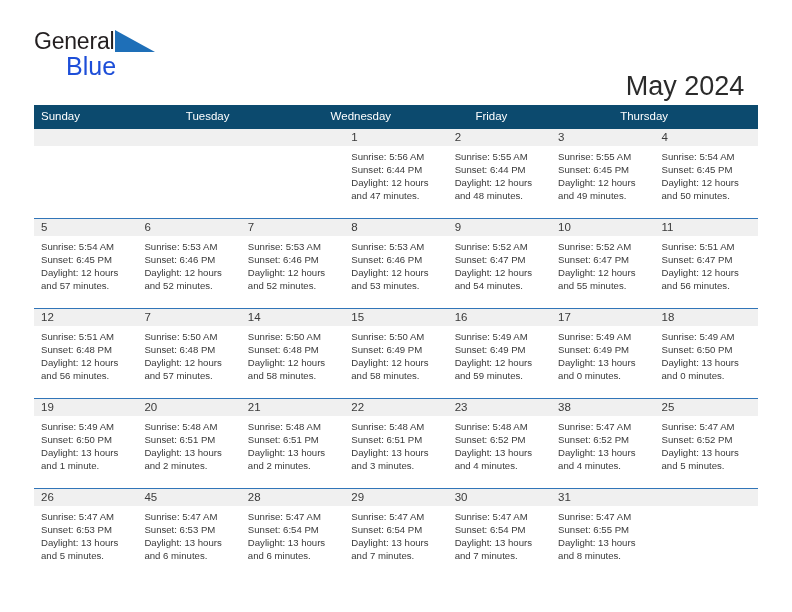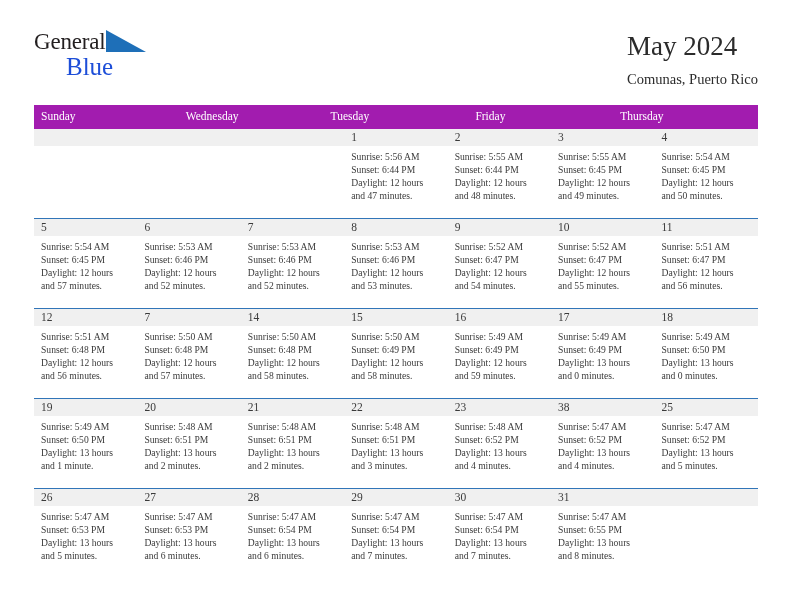--- a/index.html
+++ b/index.html
@@ -12,21 +12,20 @@
     height: 612px;
     font-family: "Liberation Sans", sans-serif;
     color: #222222;
     overflow: hidden;
   }
   .page {
     position: relative;
     width: 792px;
     height: 520px;
     box-sizing: border-box;
-    font-family: Liberation Serif, serif;
   }
 
   
   .top {
     display: flex;
     justify-content: space-between;
     align-items: flex-start;
     padding: 30px 34px 0 34px;
     box-sizing: border-box;
     height: 100px;
@@ -57,22 +56,23 @@
   .brand-blue {
     font-size: 25px;
     color: #1d4ed8;
     line-height: 1;
     margin-top: 1px;
     margin-left: 32px;
     display: block;
   }
 
   .titles {
-    text-align: left;
+    text-align: center;
     padding-top: 2px;
+    margin-top: 40px;
   }
   .cal-title {
     font-size: 27px;
     color: #2b2b2b;
     line-height: 1.1;
     font-weight: normal;
     margin: 0;
   }
   .cal-subtitle {
     font-size: 14.5px;
@@ -83,21 +83,21 @@
 
   
   .calendar {
     position: absolute;
     left: 34px;
     top: 105px;
     width: 724px;
   }
   .dow-head {
     display: flex;
-    background: #a21caf;
+    background: #0c4a6e;
   }
   .dow {
     flex: 1 1 0;
     color: #ffffff;
     font-size: 11.5px;
     padding: 5px 0 5px 7px;
     box-sizing: border-box;
     line-height: 1.2;
   }
 
@@ -155,22 +155,22 @@
     <div class="titles">
       <h1 class="cal-title">May 2024</h1>
       <div class="cal-subtitle">Comunas, Puerto Rico</div>
     </div>
 
   </div>
 
   <div class="calendar">
     <div class="dow-head">
       <div class="dow">Sunday</div>
+      <div class="dow">Tuesday</div>
       <div class="dow">Wednesday</div>
-      <div class="dow">Tuesday</div>
       <div class="dow">Friday</div>
       <div class="dow">Thursday</div>
     </div>
 
     <div id="weeks-container">
         <div class="week">
           <div class="cell empty">
             <div class="daynum-band"></div>
             <div class="body">
               <div></div>
@@ -433,21 +433,21 @@
           <div class="cell">
             <div class="daynum-band">26</div>
             <div class="body">
               <div>Sunrise: 5:47 AM</div>
               <div>Sunset: 6:53 PM</div>
               <div>Daylight: 13 hours</div>
               <div>and 5 minutes.</div>
             </div>
           </div>
           <div class="cell">
-            <div class="daynum-band">27</div>
+            <div class="daynum-band">45</div>
             <div class="body">
               <div>Sunrise: 5:47 AM</div>
               <div>Sunset: 6:53 PM</div>
               <div>Daylight: 13 hours</div>
               <div>and 6 minutes.</div>
             </div>
           </div>
           <div class="cell">
             <div class="daynum-band">28</div>
             <div class="body">

